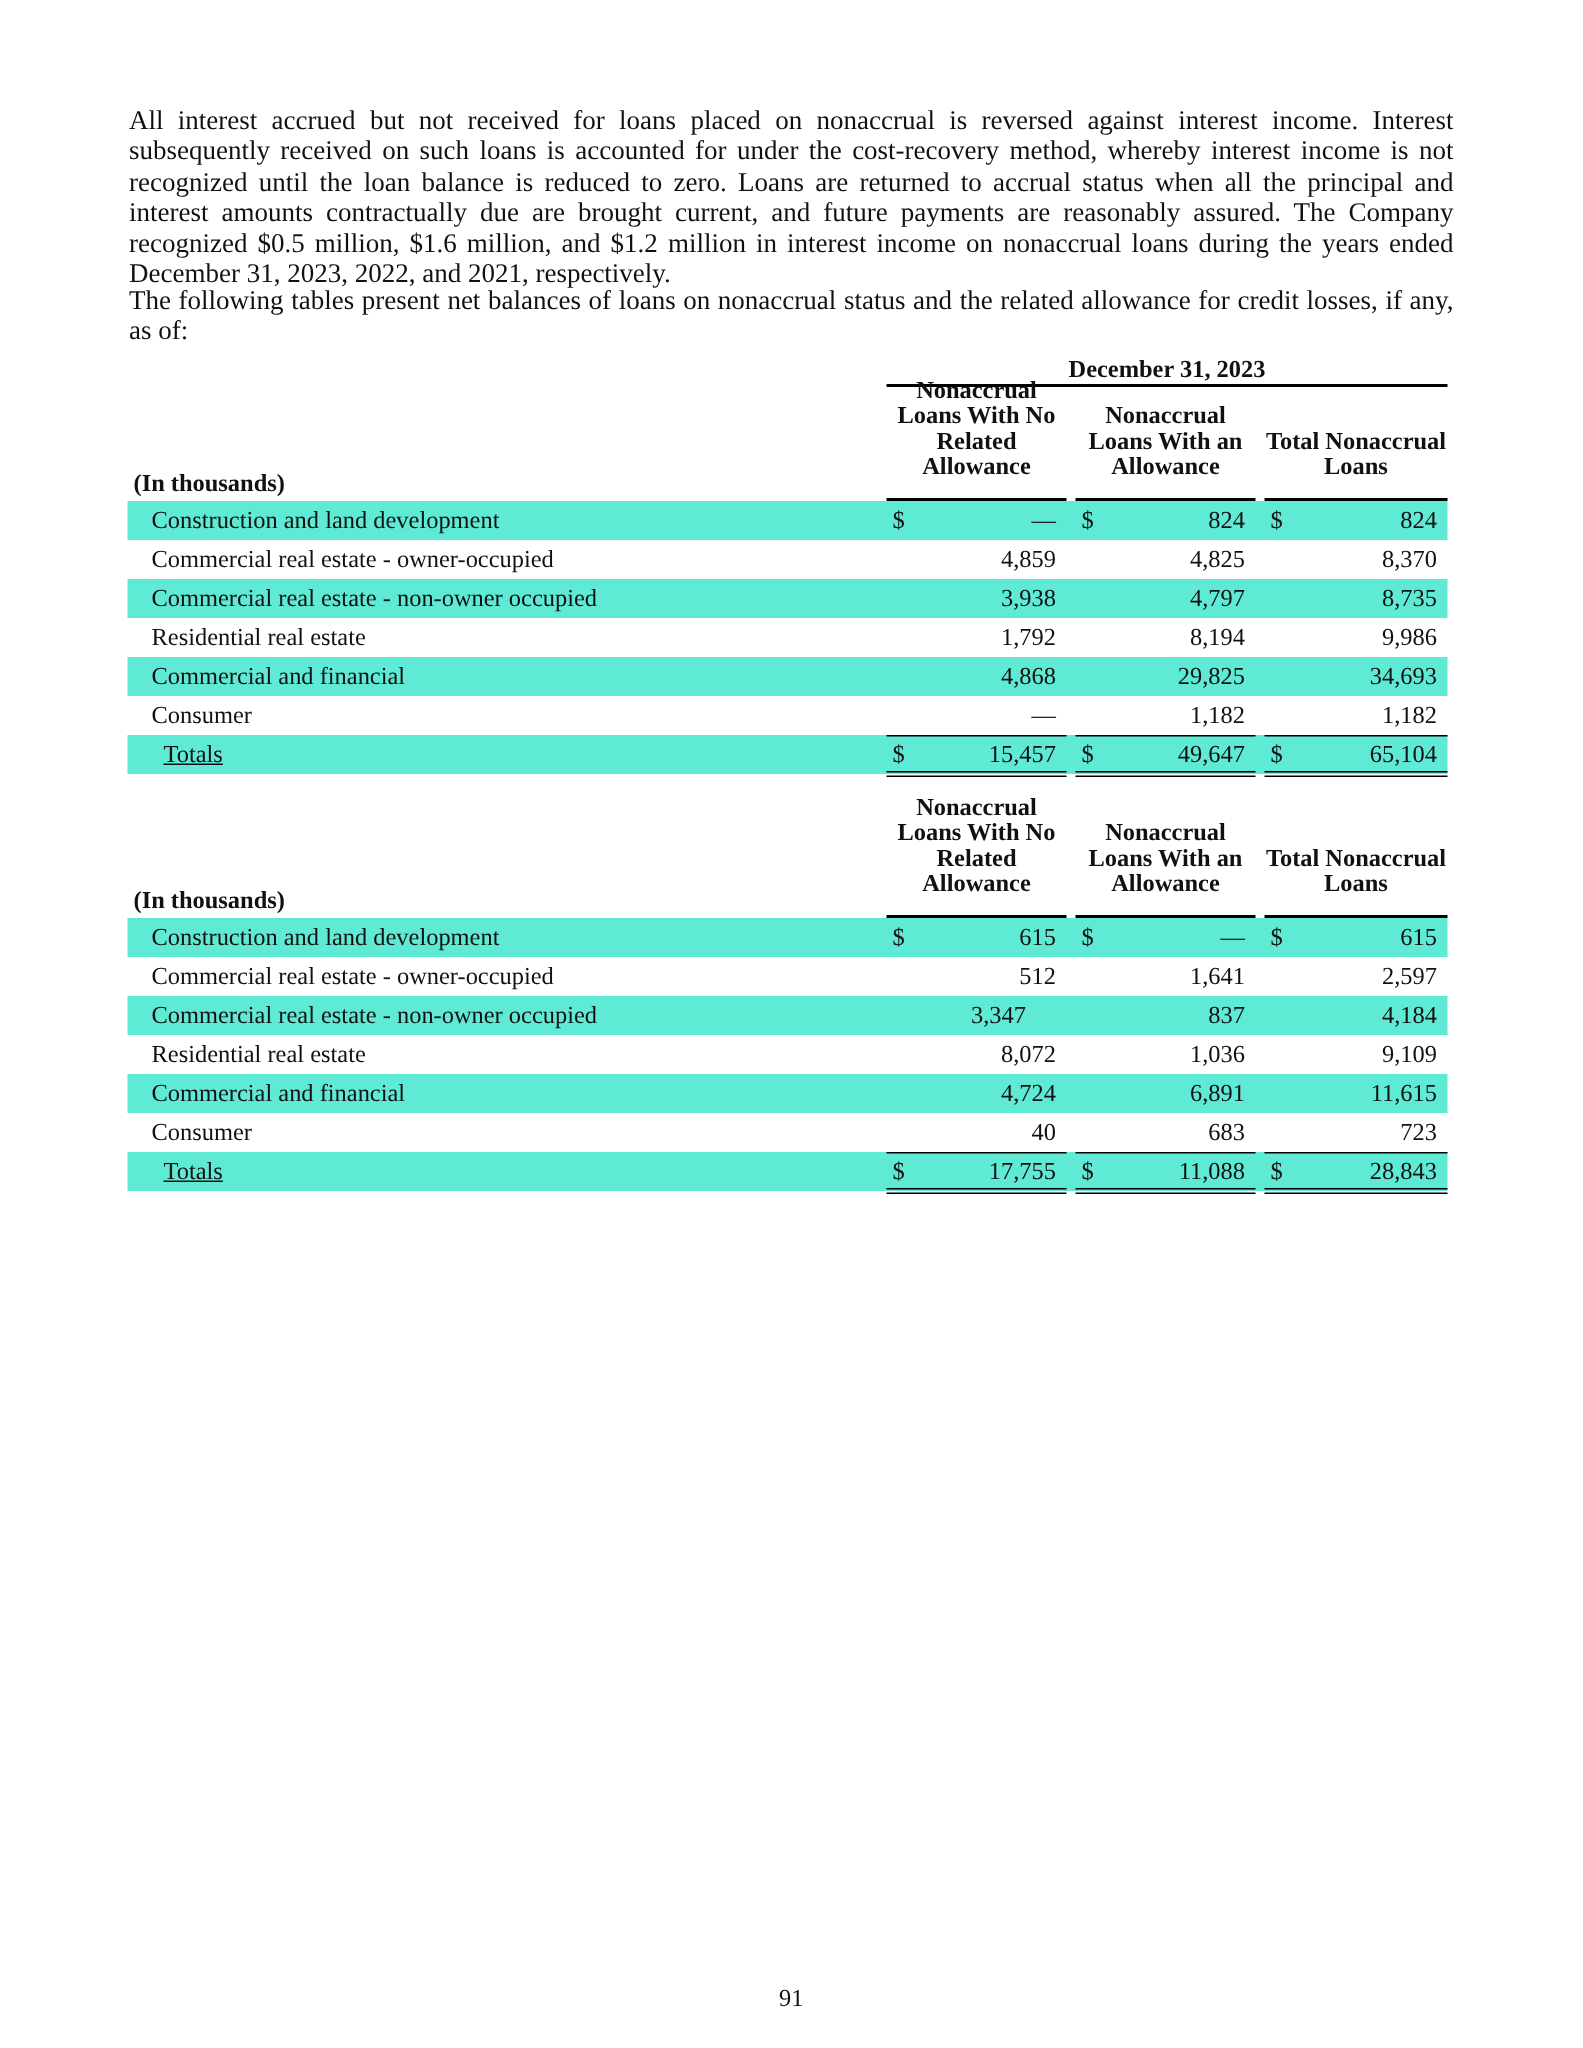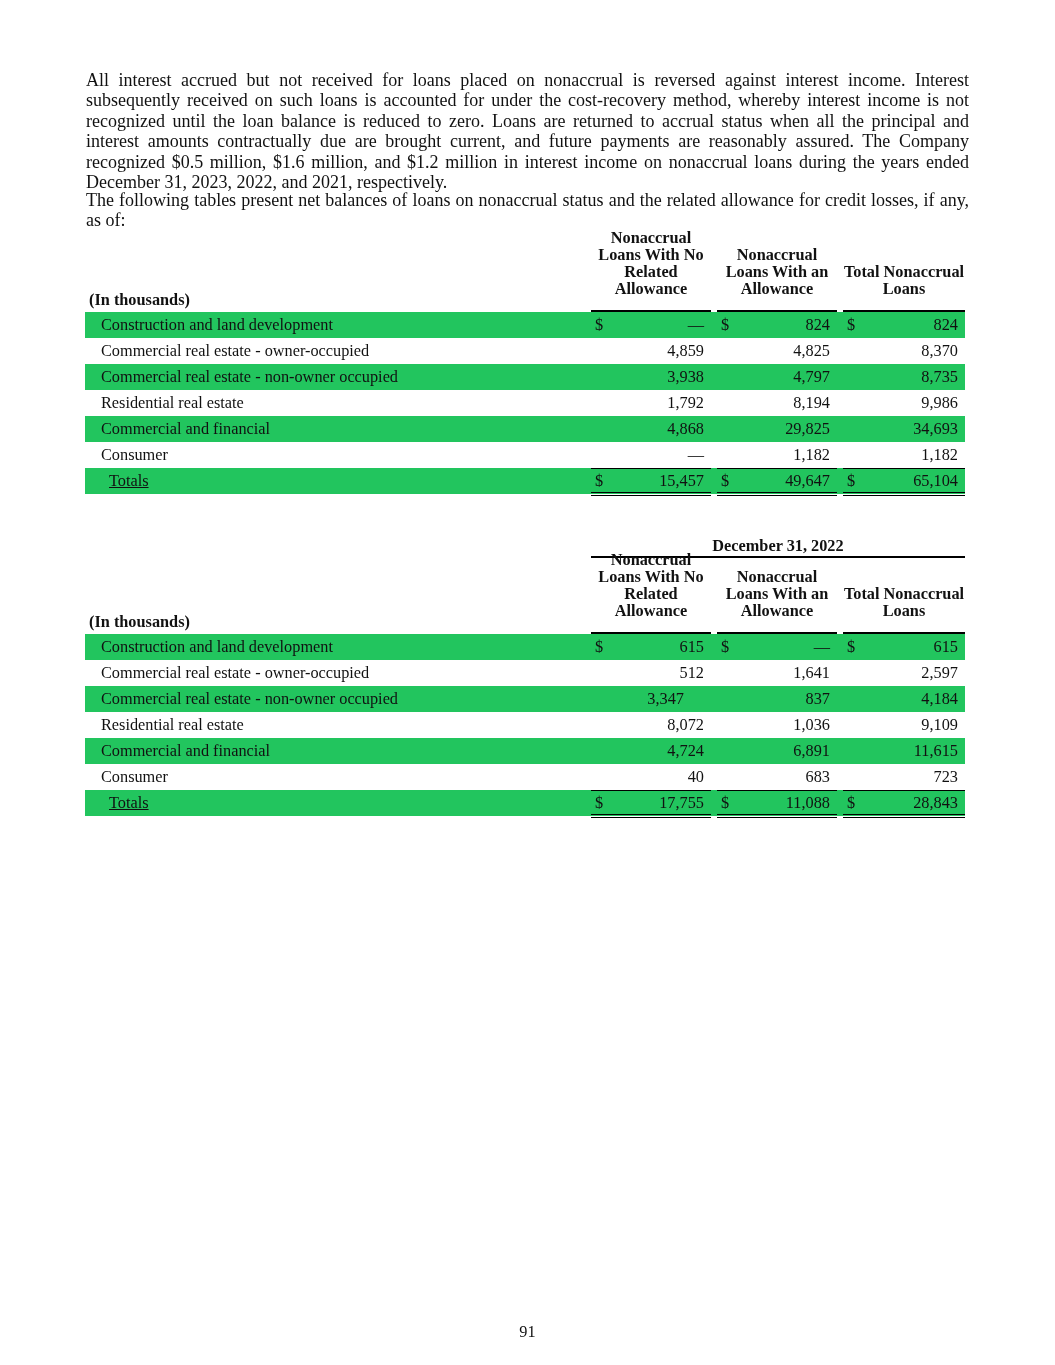--- a/index.html
+++ b/index.html
@@ -12,36 +12,39 @@
   #t2 { top: 536px; }
   .date-row { position: relative; height: 22px; }
   .date-hdr { position: absolute; left: 506px; width: 374px; text-align: center; font-weight: bold; border-bottom: 2px solid #000; height: 20px; line-height: 20px; }
   .hdr-row { position: relative; height: 76px; }
   .units { position: absolute; left: 4px; bottom: 2px; font-weight: bold; }
   .col-hdr { position: absolute; bottom: 0; text-align: center; font-weight: bold; line-height: 17px; border-bottom: 2px solid #000; padding-bottom: 13px; }
   .c1 { left: 506px; width: 120px; }
   .c2 { left: 632px; width: 120px; }
   .c3 { left: 758px; width: 122px; }
   .row { position: relative; height: 26px; line-height: 26px; }
-  .row.shade { background: #22c55e; }
+  .row.shade { background: #5eead4; }
   .label { position: absolute; left: 16px; }
   .row.total .label { left: 24px; text-decoration: underline; }
   .cell { position: absolute; top: 0; height: 26px; }
   .cell .dollar { position: absolute; left: 4px; }
   .cell .val { position: absolute; right: 7px; }
   .row.total .cell { border-bottom: 4px double #000; height: 23px; border-top: 1px solid #000; line-height: 23px; }
   .page-num { position: absolute; top: 1322px; left: 0; width: 1055px; text-align: center; font-size: 16.3px; }
 </style>
 </head>
 <body>
 
 <div class="para" id="p1">All interest accrued but not received for loans placed on nonaccrual is reversed against interest income. Interest subsequently received on such loans is accounted for under the cost-recovery method, whereby interest income is not recognized until the loan balance is reduced to zero. Loans are returned to accrual status when all the principal and interest amounts contractually due are brought current, and future payments are reasonably assured. The Company recognized $0.5 million, $1.6 million, and $1.2 million in interest income on nonaccrual loans during the years ended December 31, 2023, 2022, and 2021, respectively.</div>
 <div class="para" id="p2">The following tables present net balances of loans on nonaccrual status and the related allowance for credit losses, if any, as of:</div>
 
 <div class="tbl" id="t1">
+    <div class="date-row">
+      <div class="date-hdr">December 31, 2023</div>
+    </div>
     <div class="hdr-row">
       <div class="units">(In thousands)</div>
       <div class="col-hdr c1">Nonaccrual Loans With No Related Allowance</div>
       <div class="col-hdr c2">Nonaccrual Loans With an Allowance</div>
       <div class="col-hdr c3">Total Nonaccrual Loans</div>
     </div>
     <div class="row shade">
       <span class="label">Construction and land development</span>
       <div class="cell" style="left:506px;width:120px">
         <span class="dollar">$</span>
@@ -126,23 +129,20 @@
         <span class="dollar">$</span>
         <span class="val">49,647</span>
       </div>
       <div class="cell" style="left:758px;width:122px">
         <span class="dollar">$</span>
         <span class="val">65,104</span>
       </div>
     </div>
   </div>
 <div class="tbl" id="t2">
-    <div class="date-row">
-      <div class="date-hdr">December 31, 2022</div>
-    </div>
     <div class="hdr-row">
       <div class="units">(In thousands)</div>
       <div class="col-hdr c1">Nonaccrual Loans With No Related Allowance</div>
       <div class="col-hdr c2">Nonaccrual Loans With an Allowance</div>
       <div class="col-hdr c3">Total Nonaccrual Loans</div>
     </div>
     <div class="row shade">
       <span class="label">Construction and land development</span>
       <div class="cell" style="left:506px;width:120px">
         <span class="dollar">$</span>

